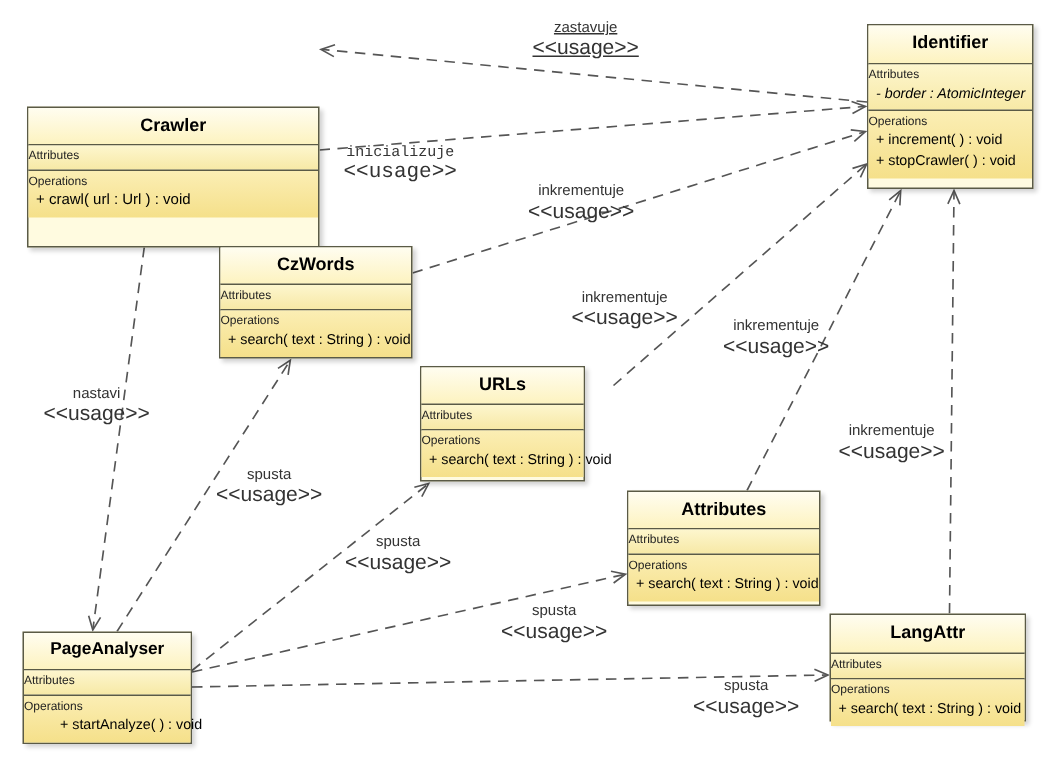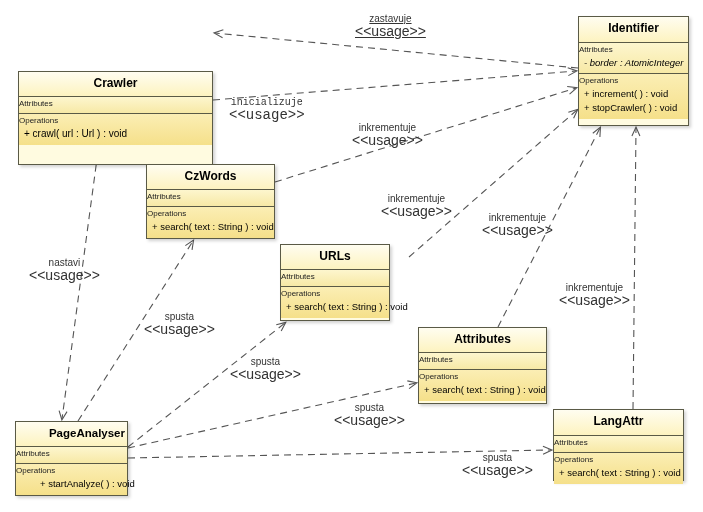--- a/index.html
+++ b/index.html
@@ -177,21 +177,21 @@
     <div class="uml-attrs" style="height:17px;">
       <div class="uml-section-title">Attributes</div>
     </div>
     <div class="uml-ops">
       <div class="uml-section-title">Operations</div>
       <div class="uml-member" style="font-size:9.5px;">+ search( text : String ) : void</div>
     </div>
   </div>
 
   <div class="uml-class" style="left:15px; top:421px; width:113px; height:75px;">
-    <div class="uml-name" style="height:25px; font-size:11.5px;text-align:right;">PageAnalyser</div>
+    <div class="uml-name" style="height:25px; font-size:11.5px;">PageAnalyser</div>
     <div class="uml-attrs" style="height:17px;">
       <div class="uml-section-title">Attributes</div>
     </div>
     <div class="uml-ops">
       <div class="uml-section-title">Operations</div>
       <div class="uml-member" style="font-size:9.5px;padding-left:24px;">+ startAnalyze( ) : void</div>
     </div>
   </div>
 
   <div class="edge-label" style="left:355px; top:12px;text-decoration:underline;">

